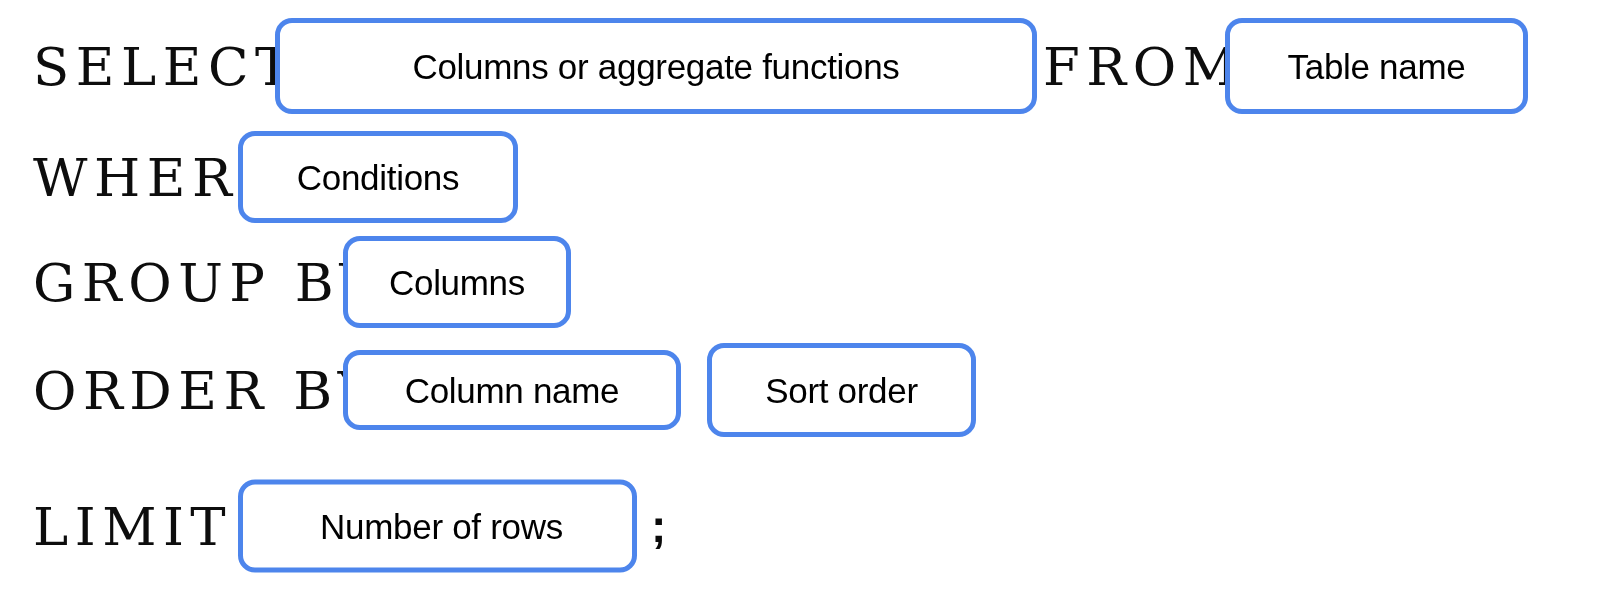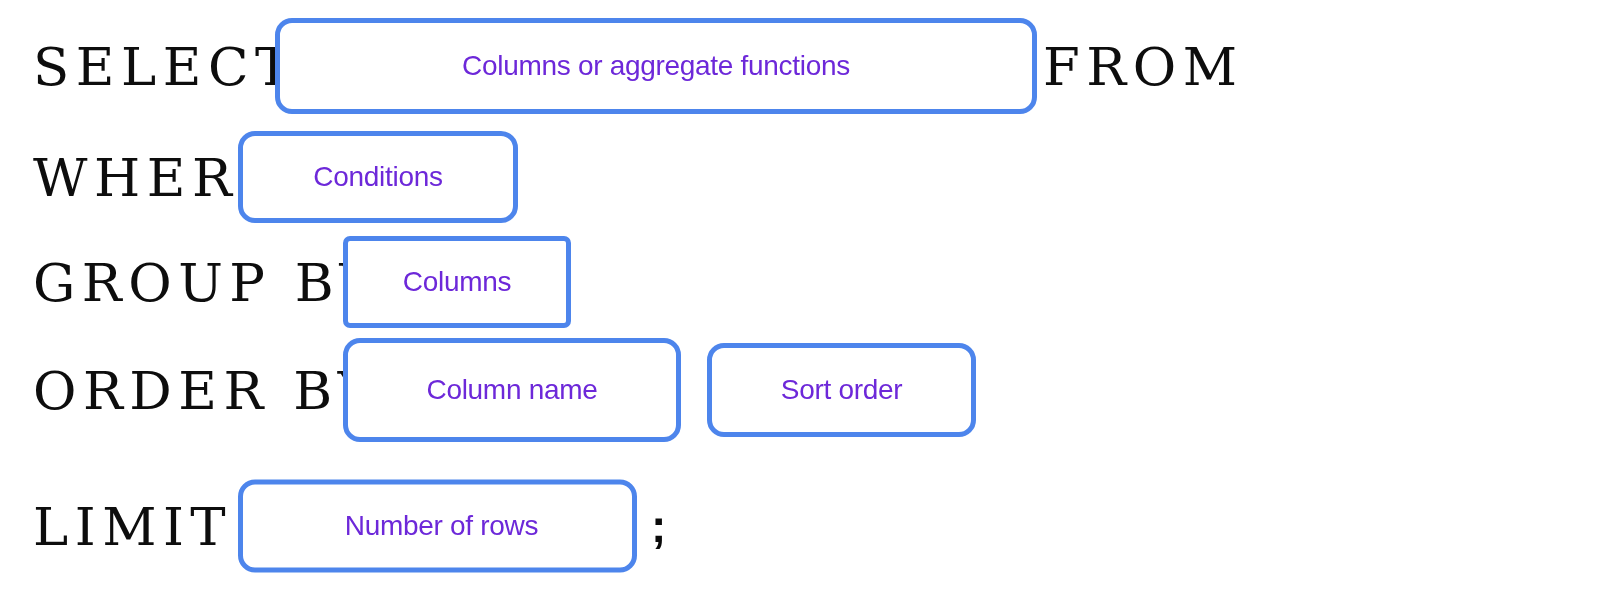--- a/index.html
+++ b/index.html
@@ -63,23 +63,23 @@
     background: #ffffff;
     border: 5px solid #4d85ec;
     border-radius: 17px;
     display: flex;
     align-items: center;
     justify-content: center;
     padding: 0 22px;
   }
   .token-label {
     font-family: "Liberation Sans", sans-serif;
-    font-size: 28px;
+    font-size: 35px;
     font-weight: 500;
-    color: #6d28d9;
+    color: #000000;
     line-height: 1;
     white-space: nowrap;
     letter-spacing: -0.3px;
   }
 
   
   .punct {
     position: absolute;
     top: 50%;
     transform: translateY(-50%);
@@ -91,23 +91,23 @@
   }
 
   
   
   .box-select   { left: 275px;  width: 762px; height: 96px; }
   .kw-from      { left: 1043px; }
   .box-from     { left: 1225px; width: 303px; height: 96px; }
   
   .box-where    { left: 238px;  width: 280px; height: 92px; }
   
-  .box-groupby  { left: 343px;  width: 228px; height: 92px; border-radius: 7px; }
+  .box-groupby  { left: 343px;  width: 228px; height: 92px; }
   
-  .box-orderby1 { left: 343px;  width: 338px; height: 104px; }
+  .box-orderby1 { left: 343px;  width: 338px; height: 80px; }
   .box-orderby2 { left: 707px;  width: 269px; height: 94px; }
   
   .box-limit    { left: 238px;  width: 399px; height: 93px; padding-left: 30px; }
   .punct-semi   { left: 651px; }
 
   
   .kw-inline {
     position: absolute;
     top: 50%;
     transform: translateY(-50%);
@@ -120,20 +120,23 @@
 
   <div class="sql-row row-1">
     <span class="keyword kw-slot">SELECT</span>
 
     <div class="token-box box-select">
       <span class="token-label">Columns or aggregate functions</span>
     </div>
 
     <span class="keyword kw-inline kw-from">FROM</span>
 
+    <div class="token-box box-from">
+      <span class="token-label">Table name</span>
+    </div>
   </div>
 
   <div class="sql-row row-2">
     <span class="keyword kw-slot">WHERE</span>
 
     <div class="token-box box-where">
       <span class="token-label">Conditions</span>
     </div>
   </div>
 

